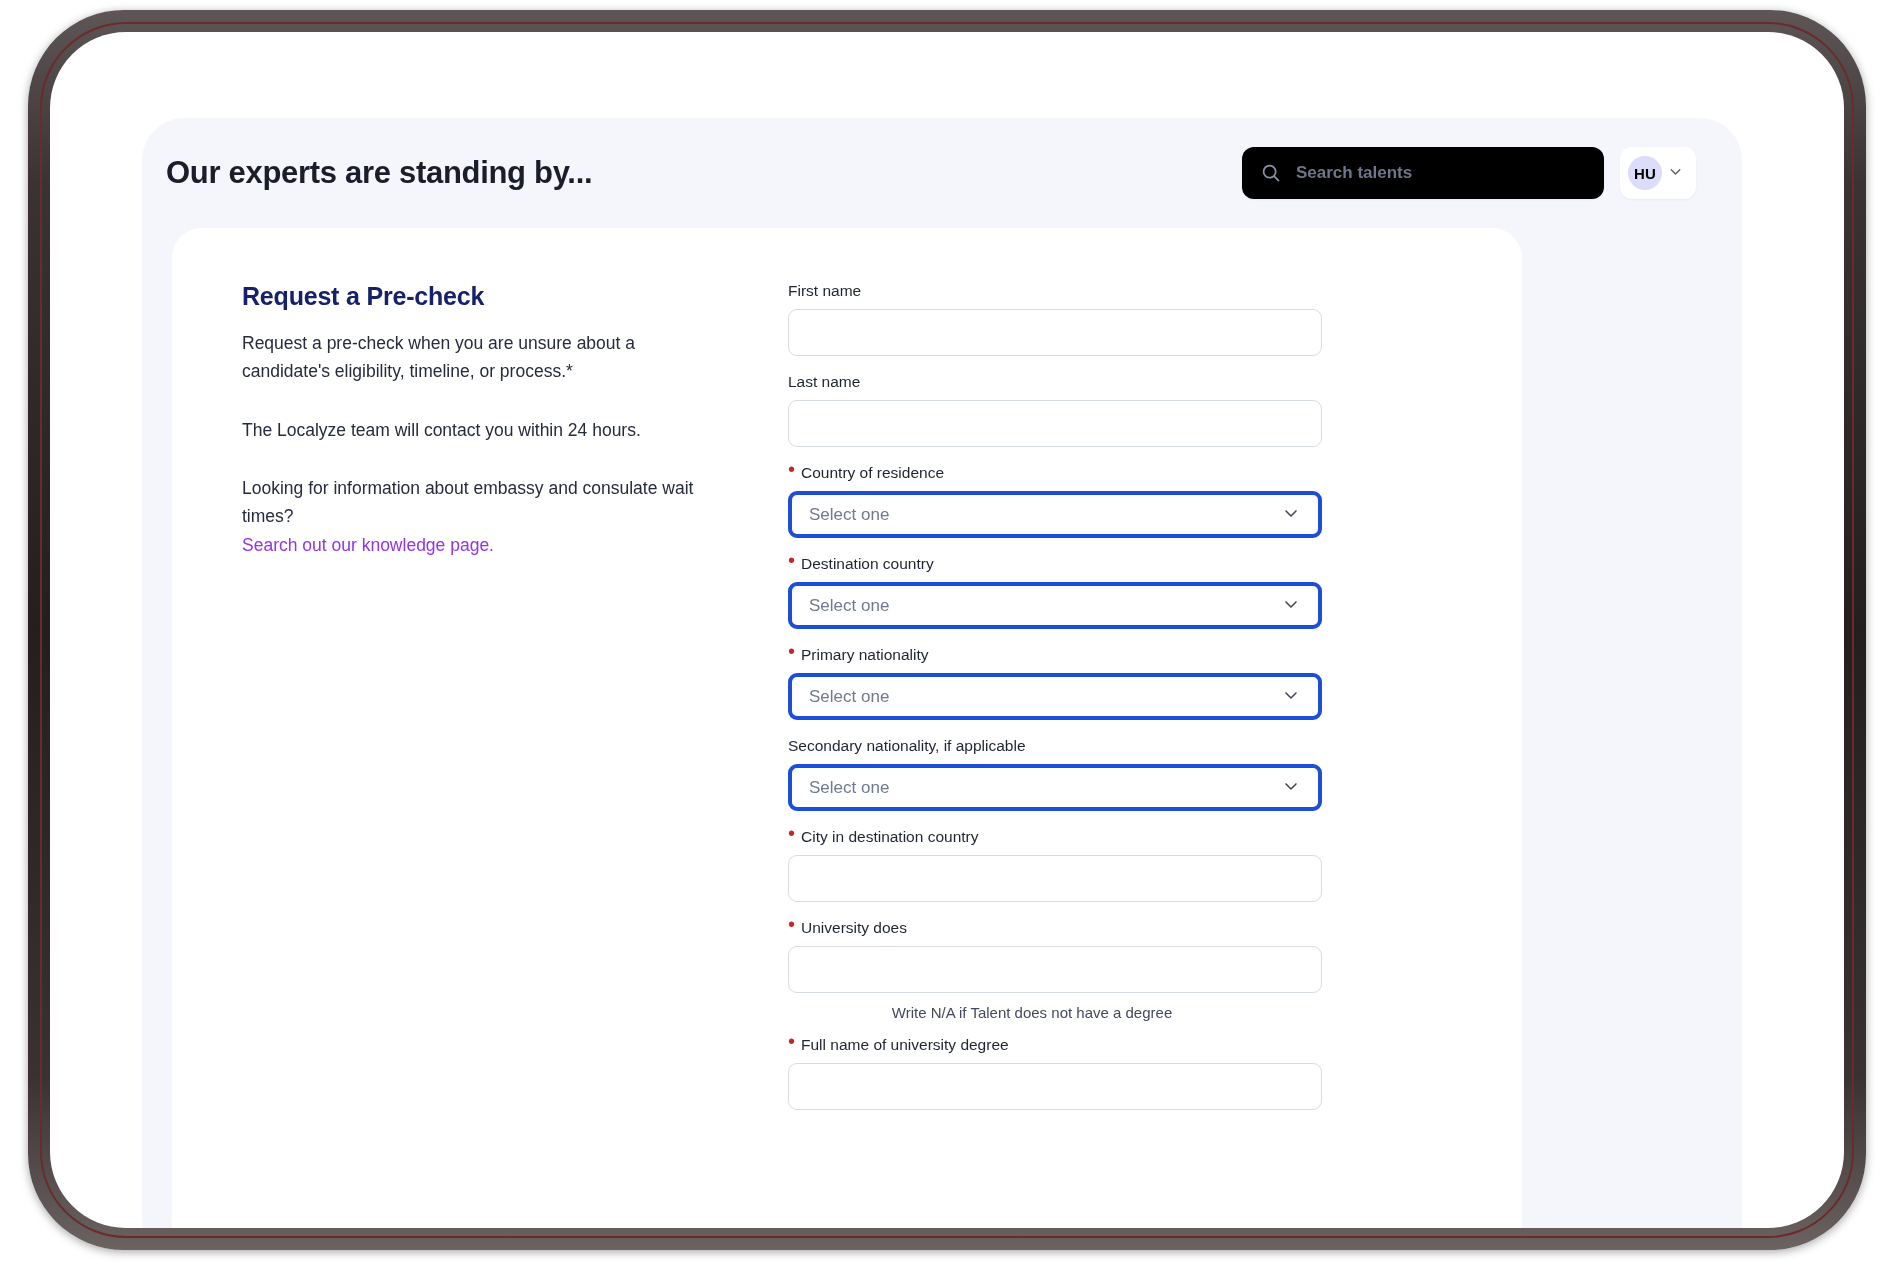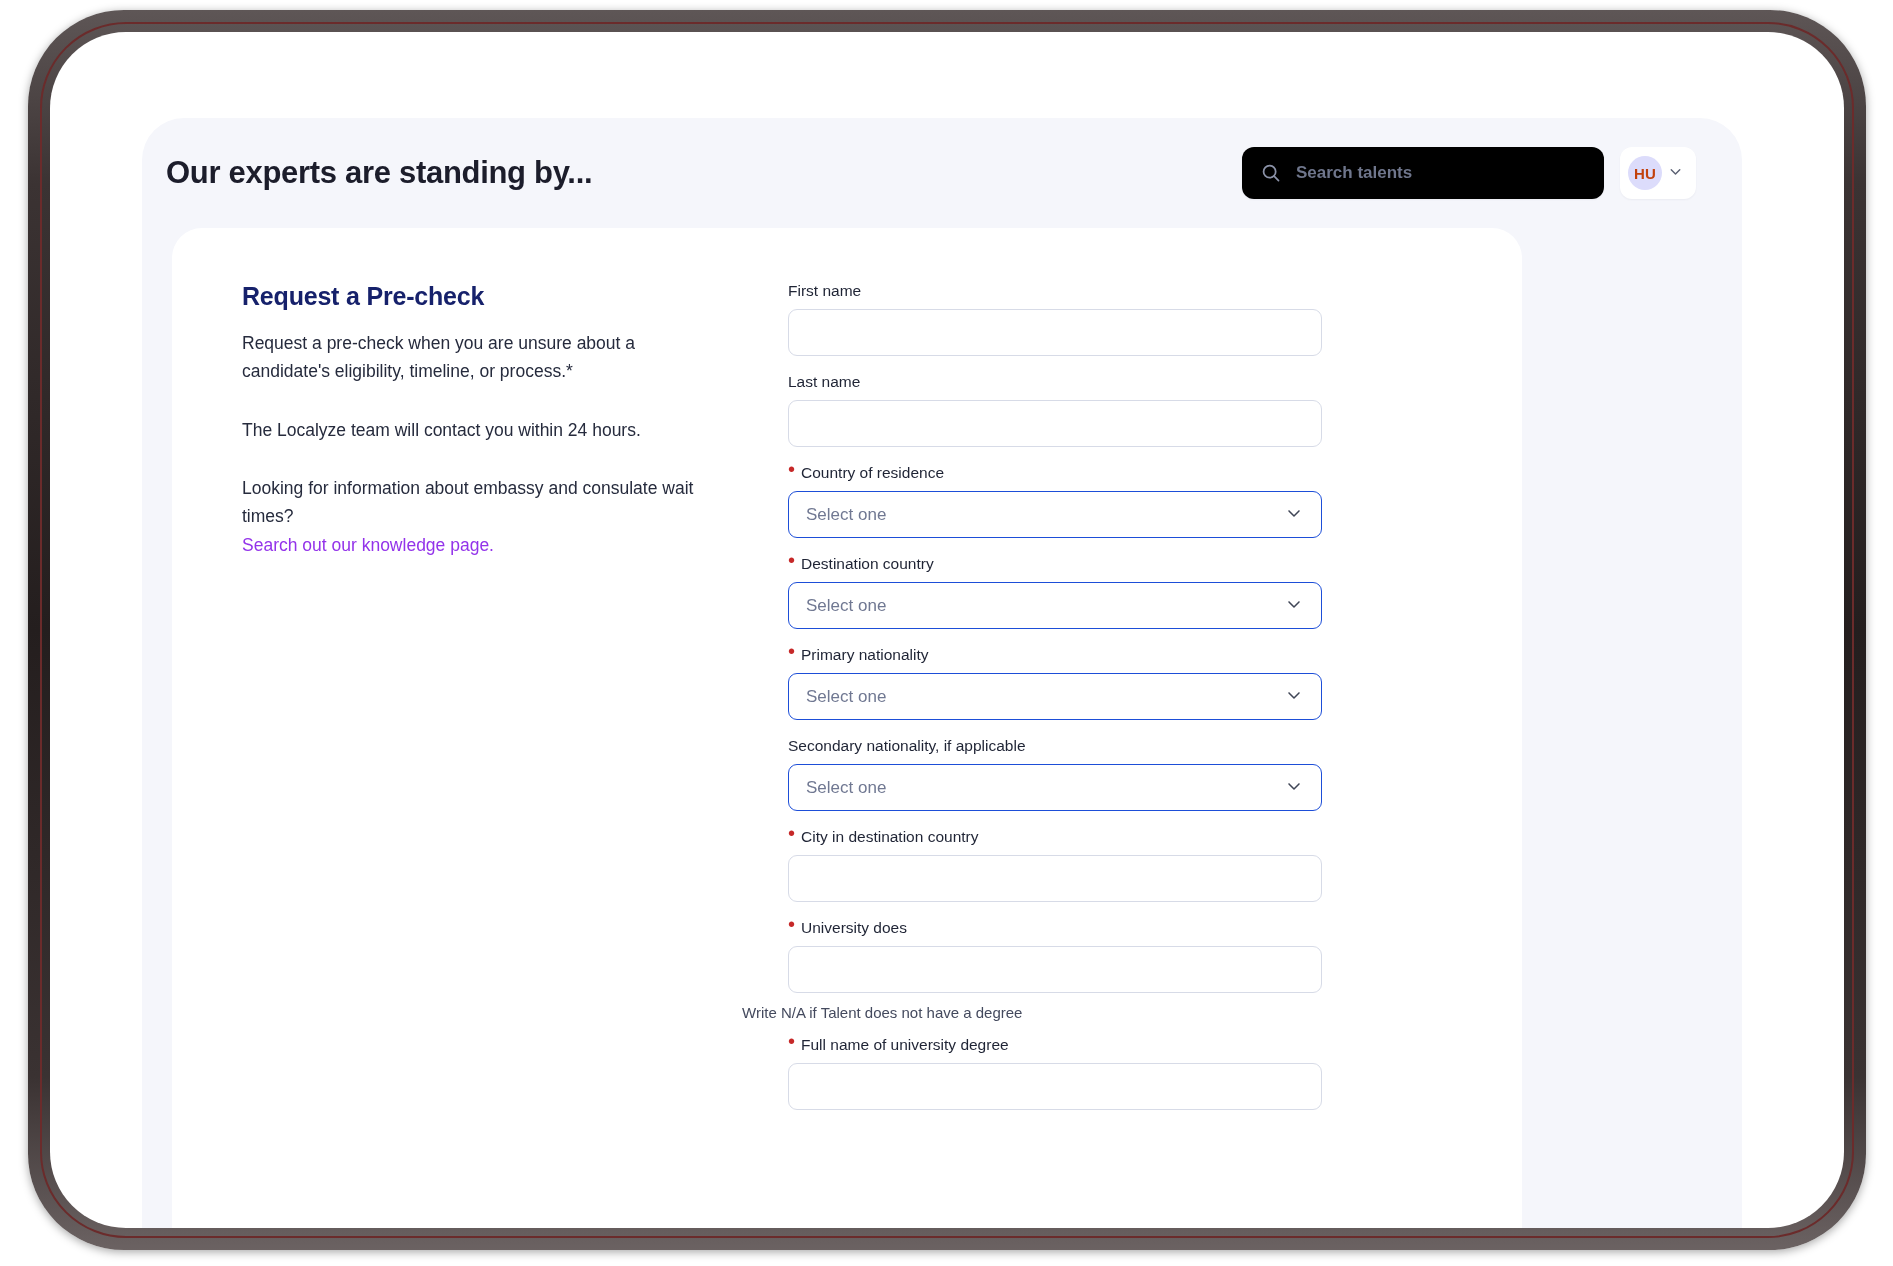--- a/index.html
+++ b/index.html
@@ -109,21 +109,21 @@
     justify-content: center;
     gap: 5px;
     padding-right: 4px;
     box-shadow: 0 1px 2px rgba(30,35,80,0.05);
   }
   .avatar {
     width: 34px;
     height: 34px;
     border-radius: 50%;
     background: #dcdcfb;
-    color: #c2410c;
+    color: #000000;
     font-size: 15px;
     font-weight: bold;
     display: flex;
     align-items: center;
     justify-content: center;
     letter-spacing: 0.2px;
   }
 
   
   .content-card {
@@ -183,36 +183,37 @@
   .text-input {
     width: 100%;
     height: 47px;
     border: 1px solid #d7dbe7;
     border-radius: 9px;
     background: #ffffff;
   }
   .select-box {
     width: 100%;
     height: 47px;
-    border: 1px solid #1d4ed8;
+    border: 4px solid #1d4ed8;
     border-radius: 9px;
     background: #ffffff;
     display: flex;
     align-items: center;
     padding: 0 17px;
   }
   .select-placeholder {
     font-size: 17px;
     color: #707892;
   }
   .chevron { margin-left: auto; display: block; }
   .helper-text {
     font-size: 15px;
     color: #444a5e;
     margin: -6px 0 15px 0;
+    text-align: center;
   }
 </style>
 </head>
 <body>
 
 <div class="device-frame">
   <div class="device-inner-ring"></div>
   <div class="screen">
 
     <div class="app-bg"></div>

